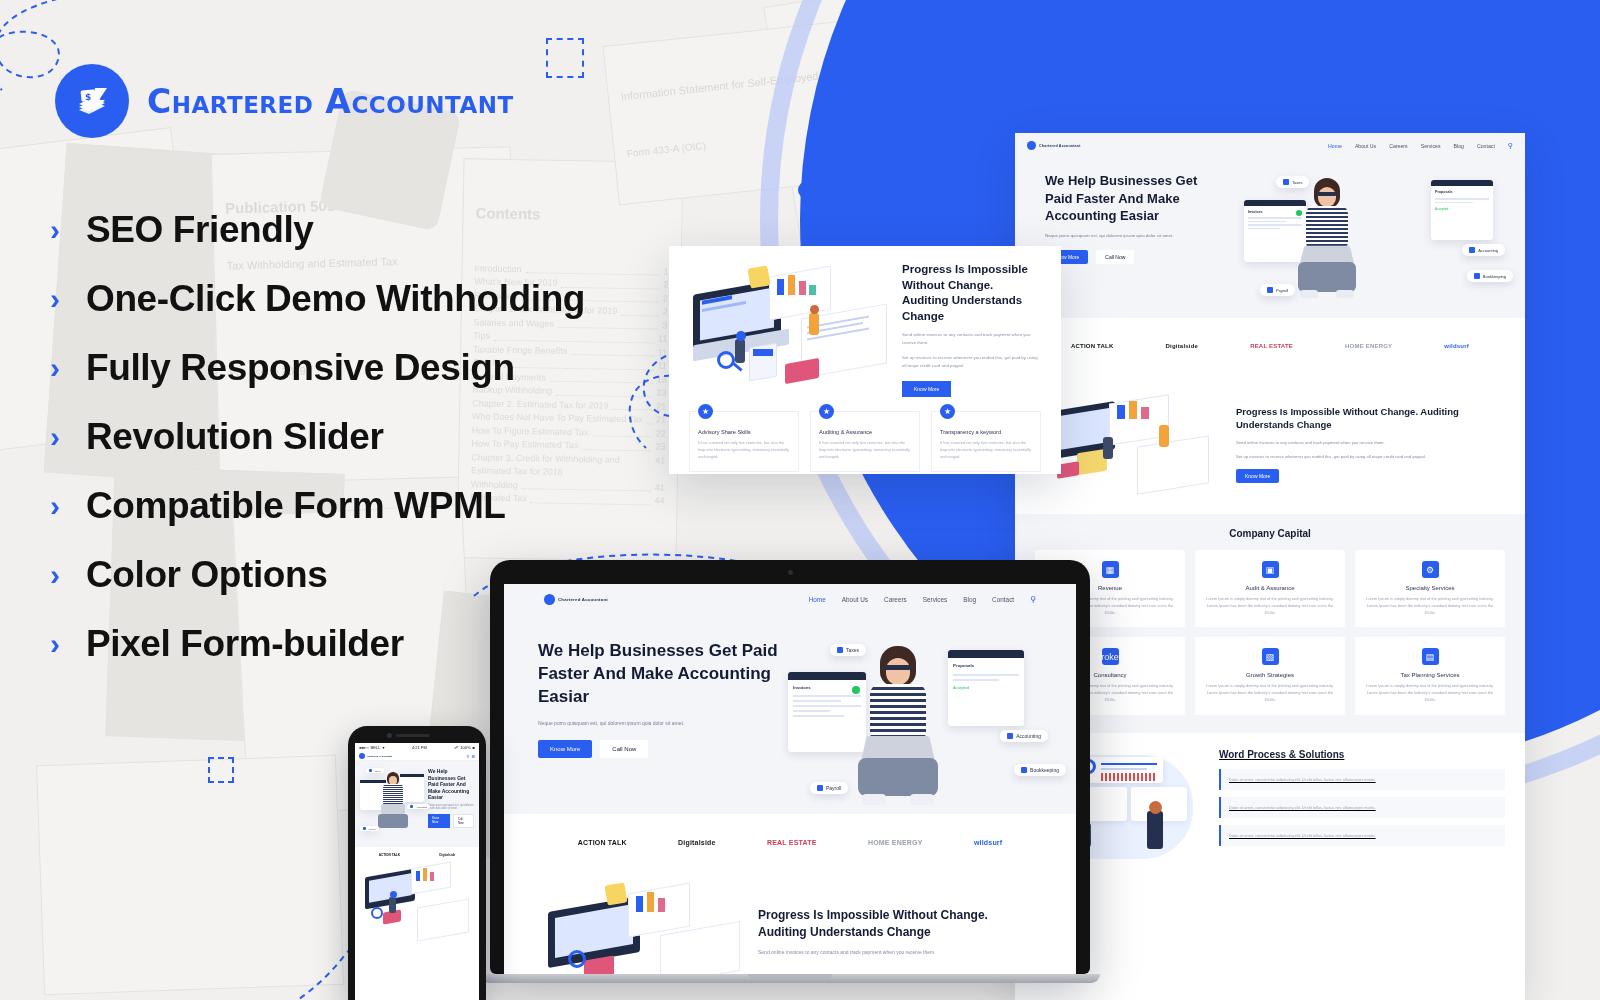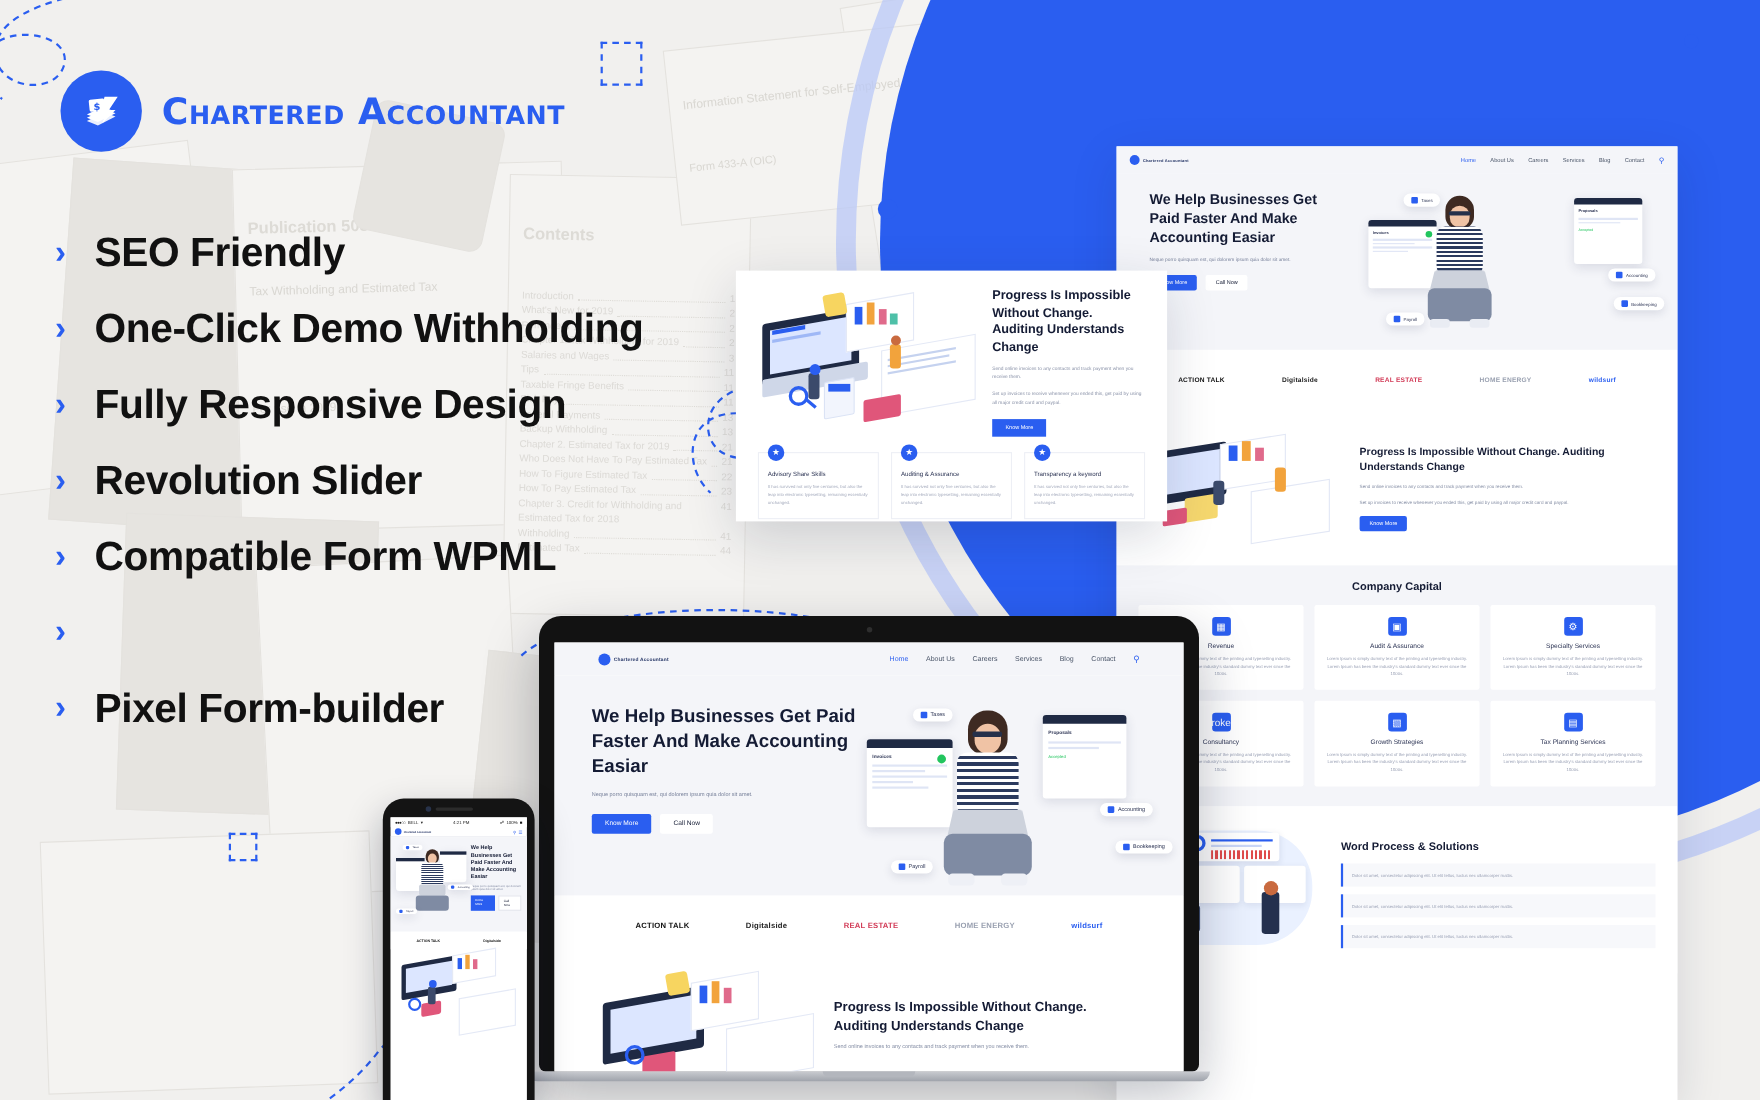--- a/index.html
+++ b/index.html
@@ -109,21 +109,21 @@
   .sm-band-p { font-size:4.2px; color:#848da4; margin-top:7px; line-height:1.7; }
 
   .sm-services { background:#f4f5f9; padding:14px 20px 18px; }
   .sm-sec-title { text-align:center; font-size:10px; font-weight:bold; color:#141b34; margin-bottom:11px; }
   .sm-grid { display:grid; grid-template-columns:repeat(3,1fr); gap:10px; }
   .sm-card { background:#fff; border-radius:2px; padding:11px 9px; text-align:center; }
   .sm-card-ico { width:17px;height:17px;border-radius:3px;background:#2a5ef0;margin:0 auto 7px; display:flex;align-items:center;justify-content:center;color:#fff;font-size:9px;}
   .sm-card-t { font-size:6px; color:#2b3353; margin-bottom:5px; }
   .sm-card-p { font-size:3.9px; color:#9aa1b5; line-height:1.75; }
 
-  .sm-word { background:#fff; padding:16px 20px; display:flex; gap:14px; align-items:flex-end; }
+  .sm-word { background:#fff; padding:16px 20px; display:flex; gap:14px; align-items:flex-start;text-decoration:underline; }
   .sm-acc-item { background:#f7f8fb; border-left:2px solid #2a5ef0; padding:7px 8px; margin-bottom:7px; }
   .sm-acc-item p { font-size:3.9px; color:#9aa1b5; line-height:1.8; }
 
   
   #float-card {
     position:absolute; left:669px; top:246px; width:392px; height:228px;
     background:#fff; z-index:9; box-shadow:0 14px 45px rgba(20,30,60,.16);
     padding:16px 20px;
   }
   .fc-top { display:flex; gap:8px; align-items:center; }
@@ -267,20 +267,21 @@
   <div class="feature-row">
     <span class="chev">›</span>
     <span class="feature-label">Revolution Slider</span>
   </div>
   <div class="feature-row">
     <span class="chev">›</span>
     <span class="feature-label">Compatible Form WPML</span>
   </div>
   <div class="feature-row">
     <span class="chev">›</span>
+    <span class="feature-label">Color Options</span>
   </div>
   <div class="feature-row">
     <span class="chev">›</span>
     <span class="feature-label">Pixel Form-builder</span>
   </div>
 </div>
 
 <div id="site-mock">
 
   <div class="sm-nav">

